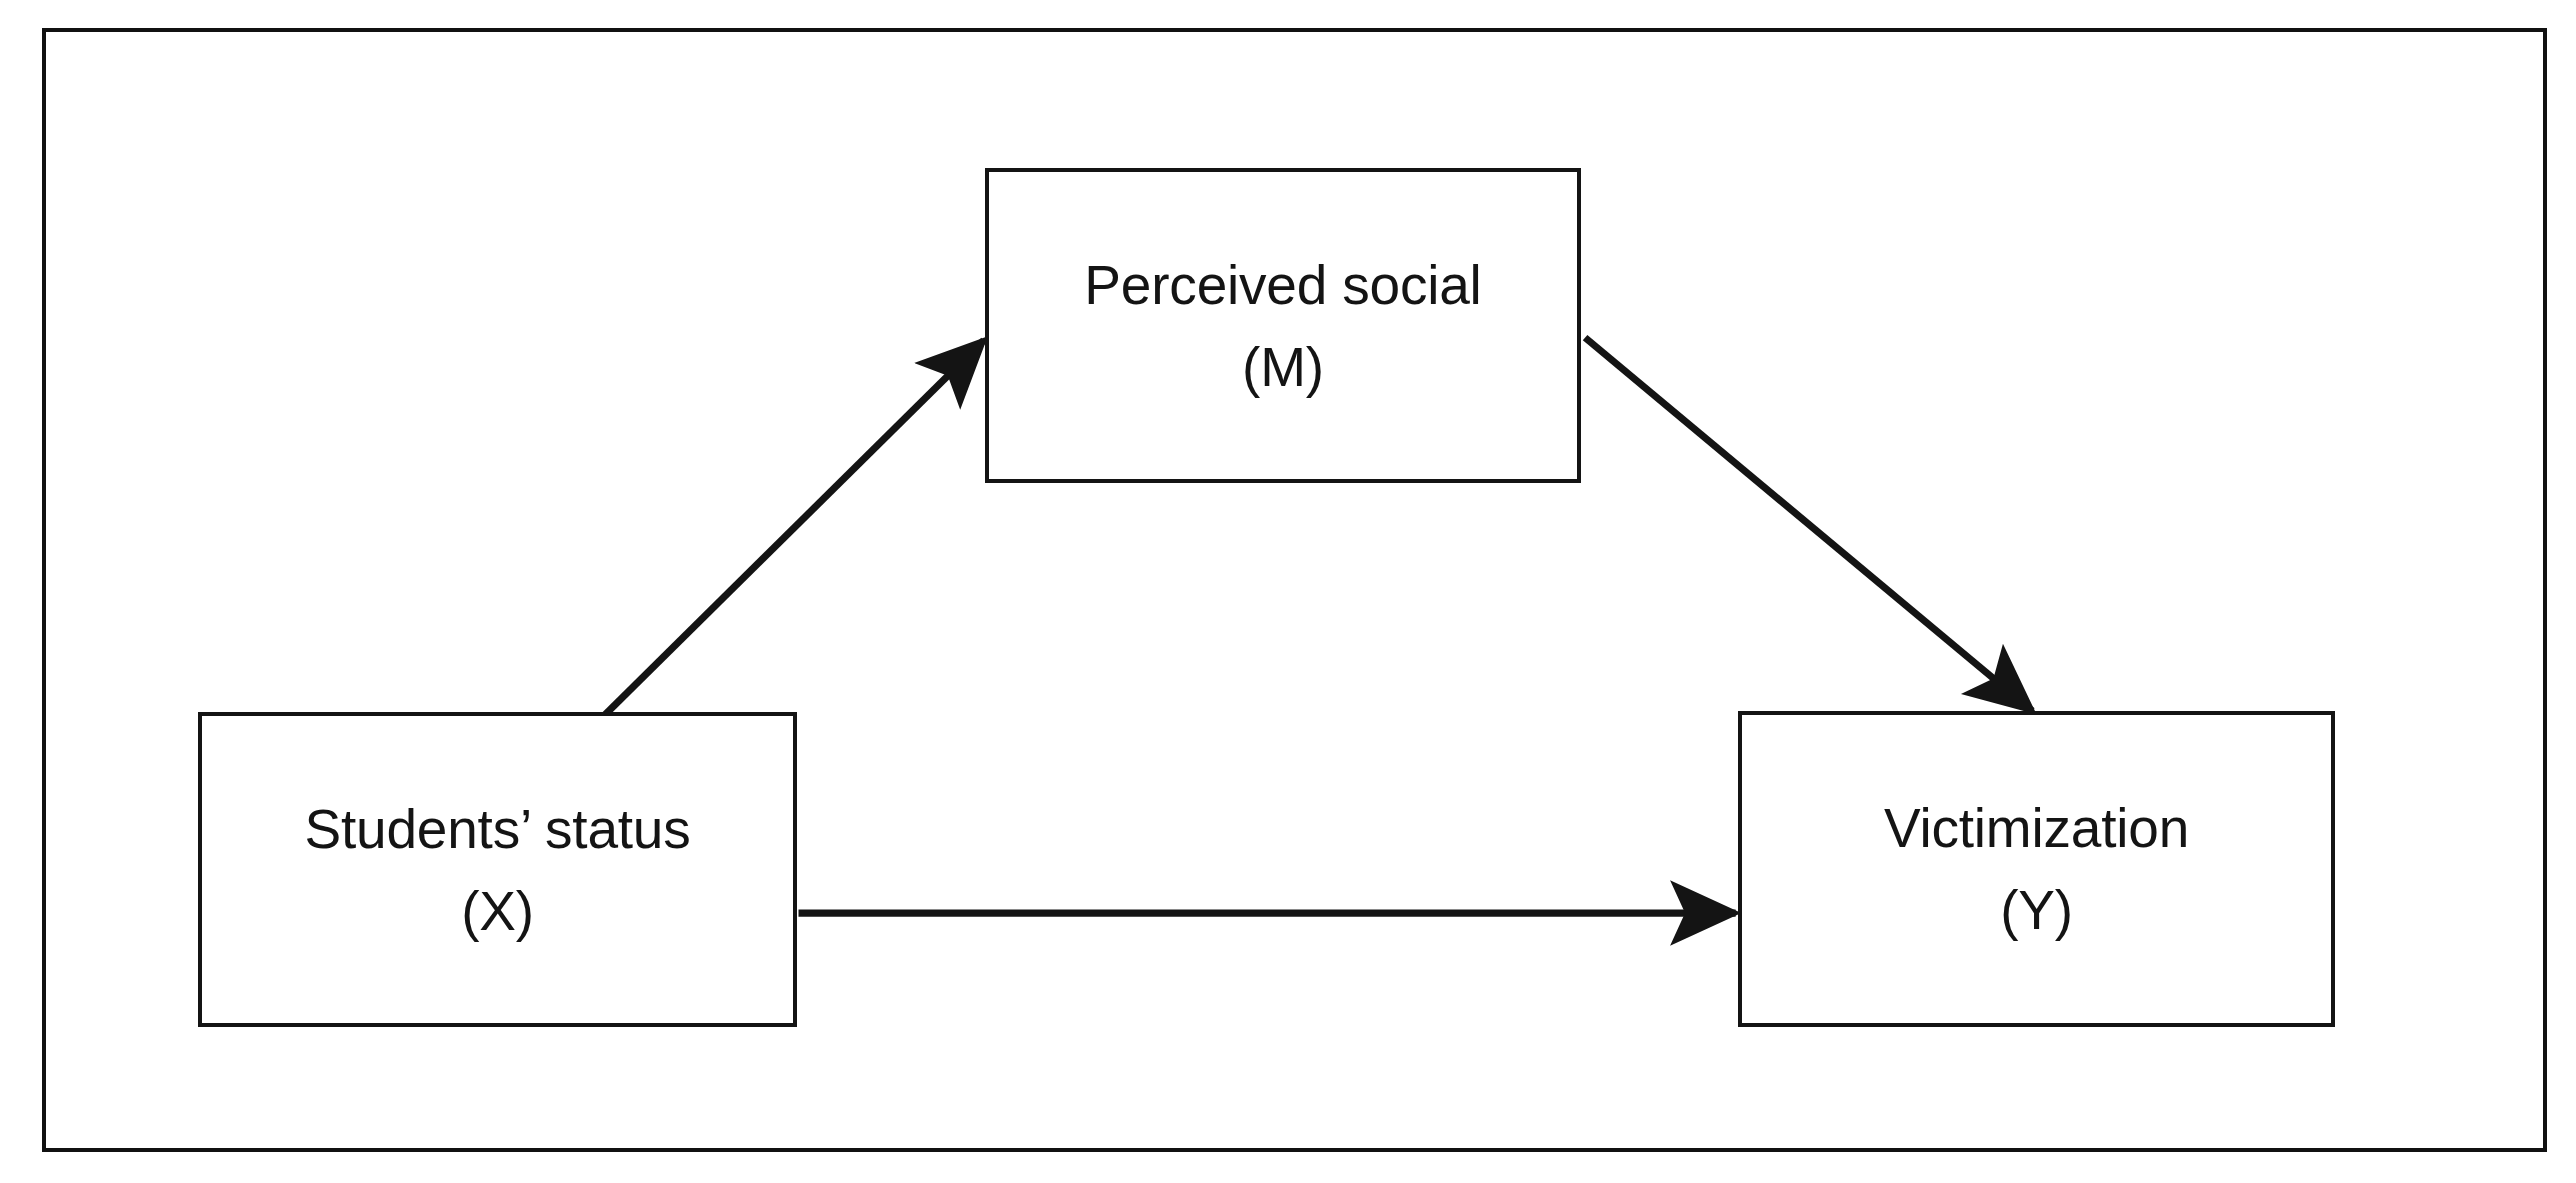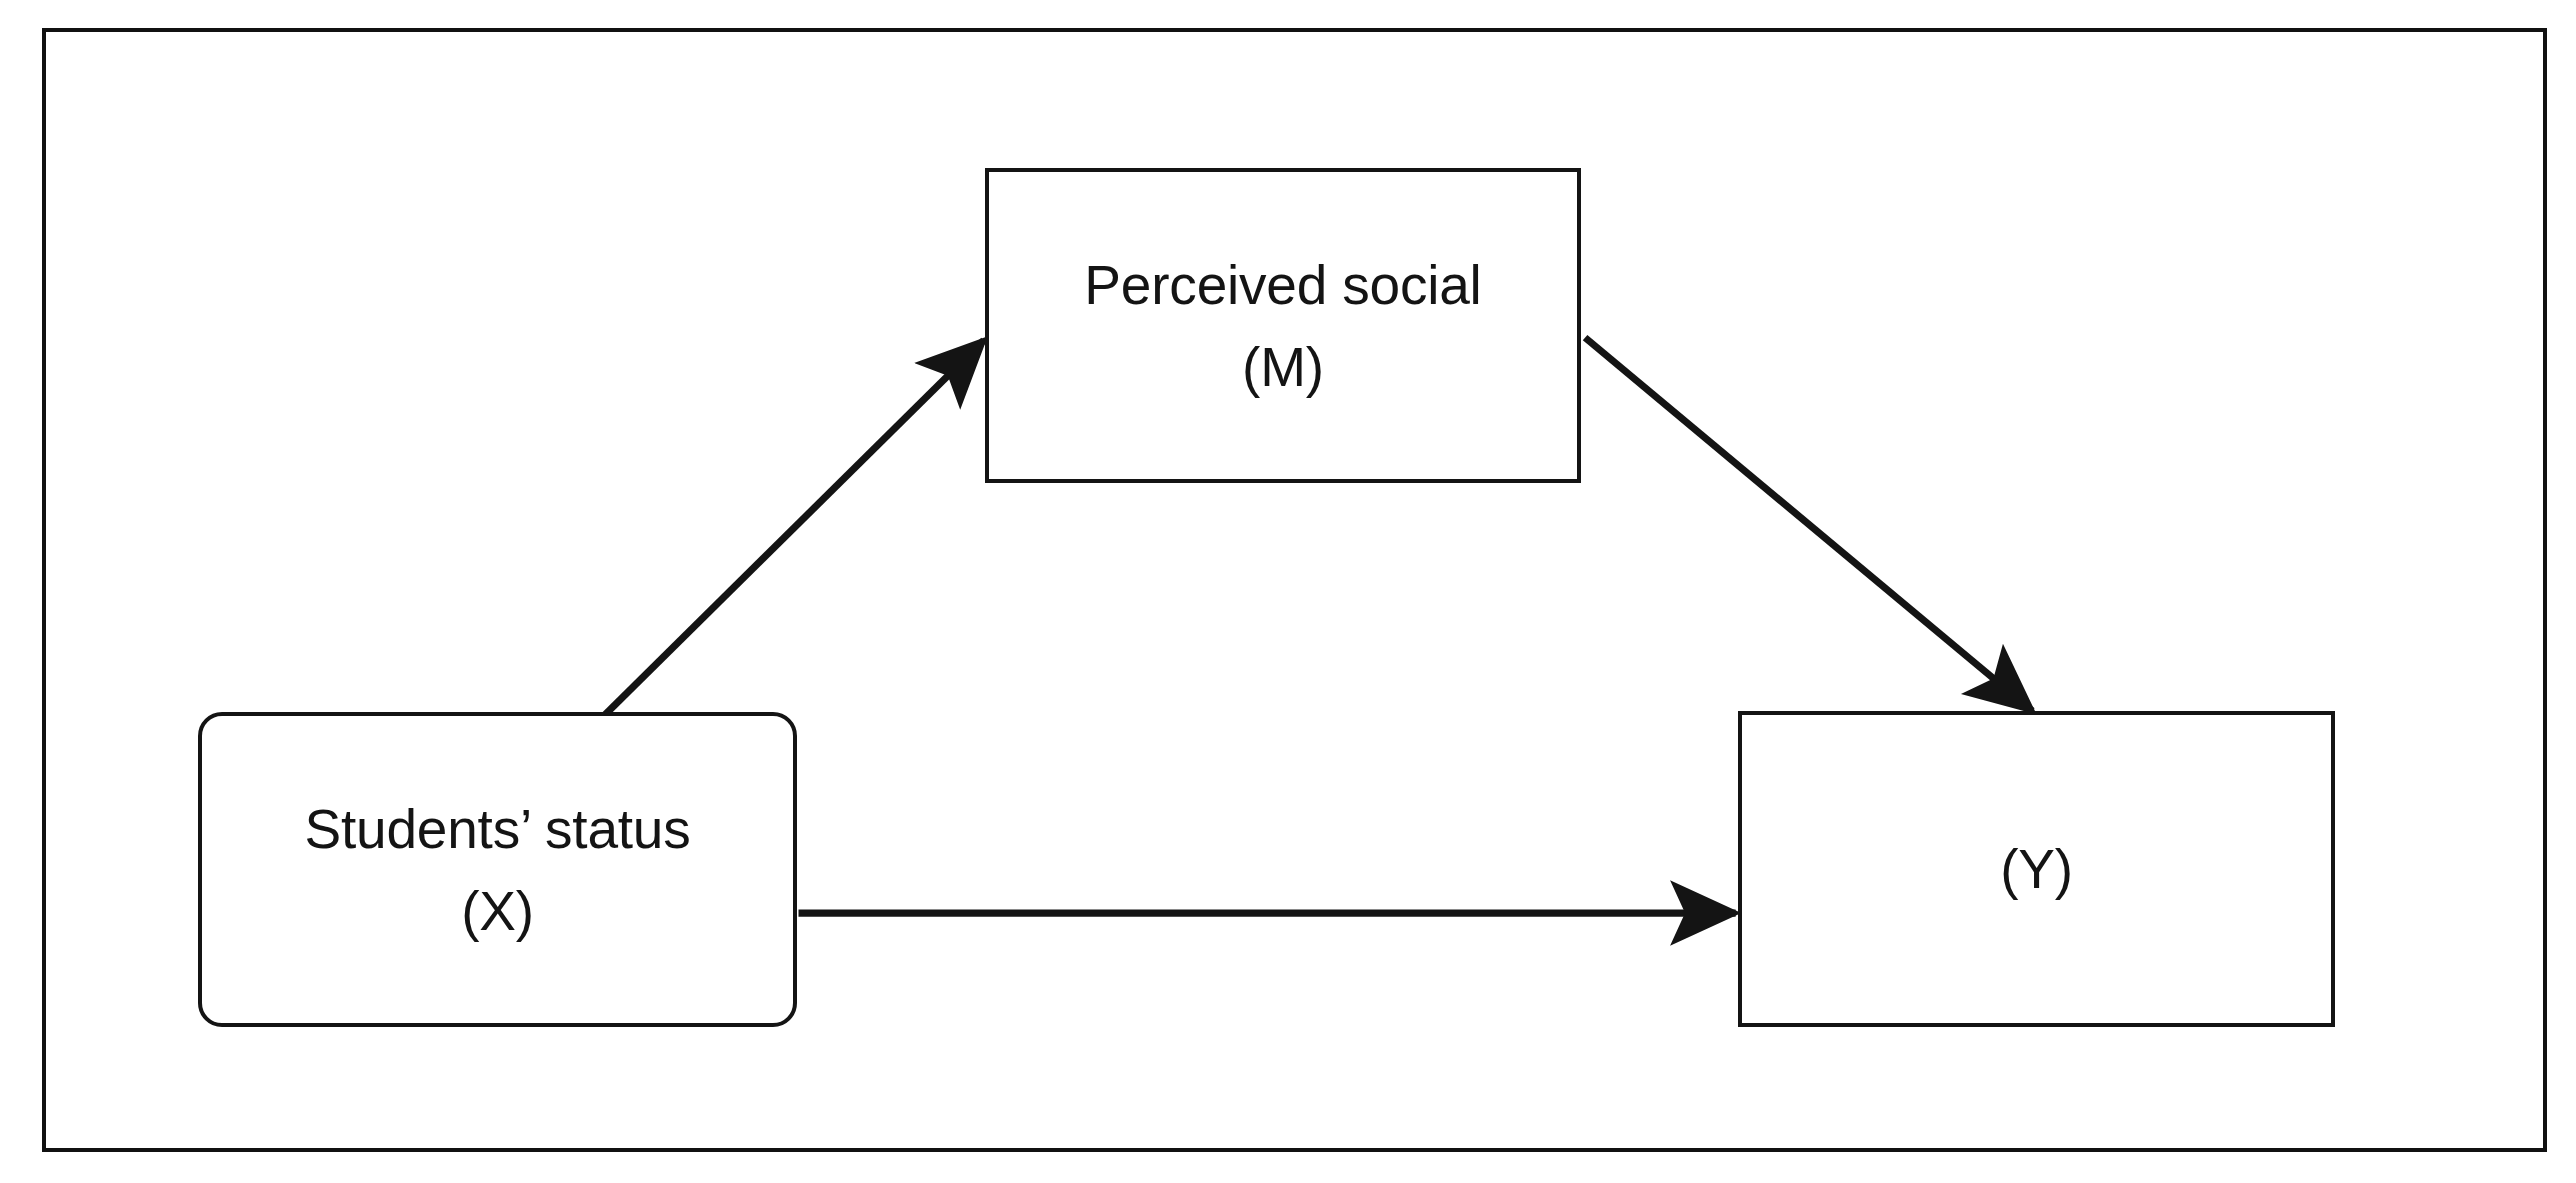--- a/index.html
+++ b/index.html
@@ -55,21 +55,20 @@
     left: 985px;
     top: 168px;
     width: 596px;
     height: 315px;
   }
   #node-x {
     left: 198px;
     top: 712px;
     width: 599px;
     height: 315px;
-    border-radius: 24px;
   }
   #node-y {
     left: 1738px;
     top: 711px;
     width: 597px;
     height: 316px;
   }
 </style>
 </head>
 <body>
@@ -96,17 +95,18 @@
     <span class="node-line">Perceived social</span>
     <span class="node-line">(M)</span>
   </div>
 
   <div class="node-box" id="node-x">
     <span class="node-line">Students’ status</span>
     <span class="node-line">(X)</span>
   </div>
 
   <div class="node-box" id="node-y">
+    <span class="node-line">Victimization</span>
     <span class="node-line">(Y)</span>
   </div>
 
 </div>
 
 
 </body></html>

